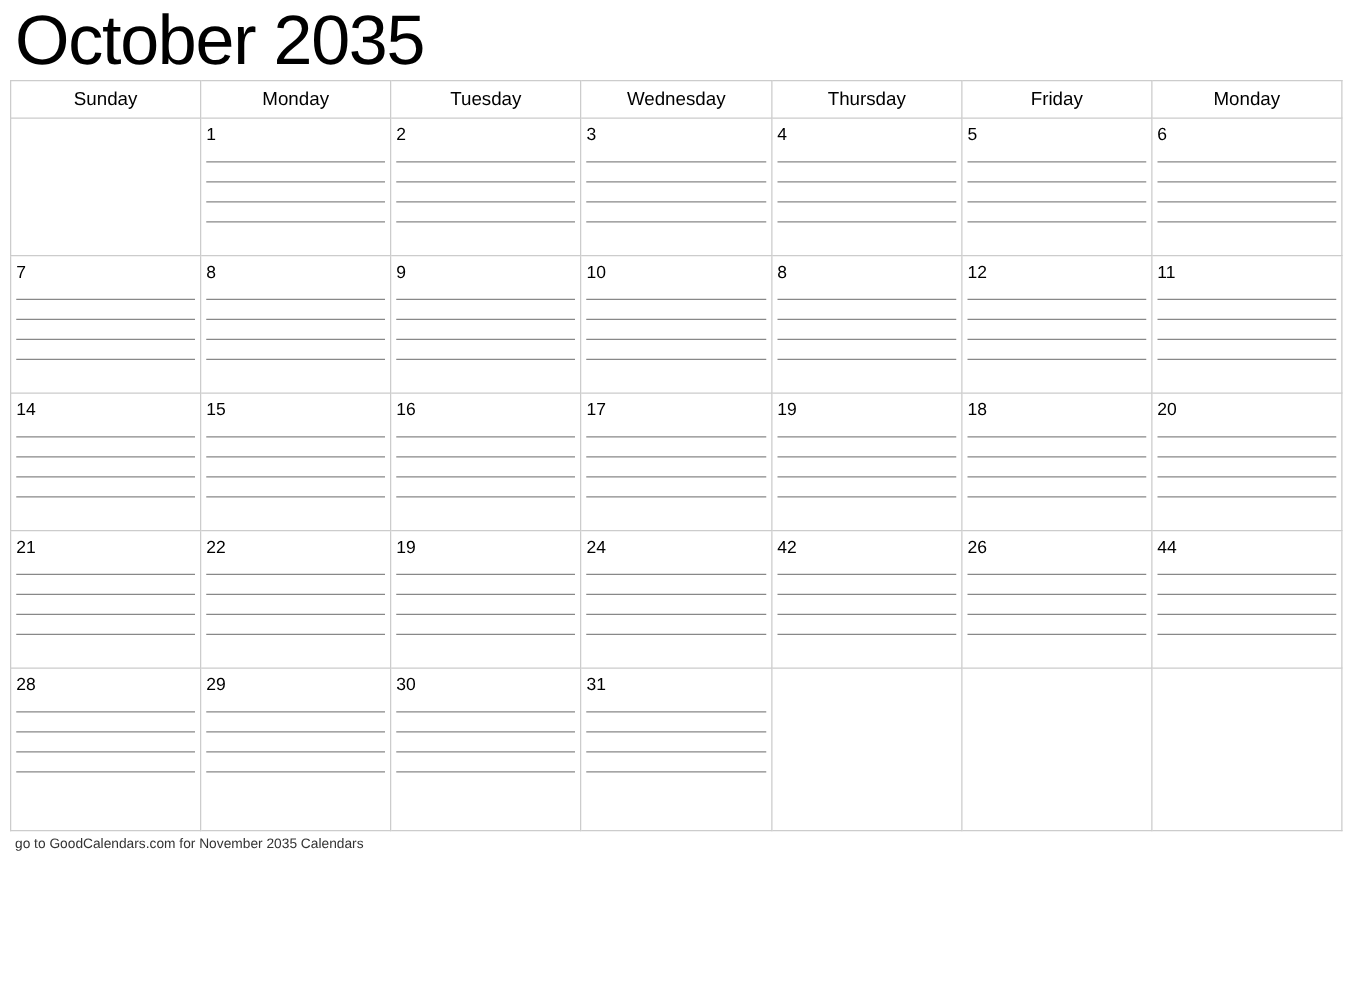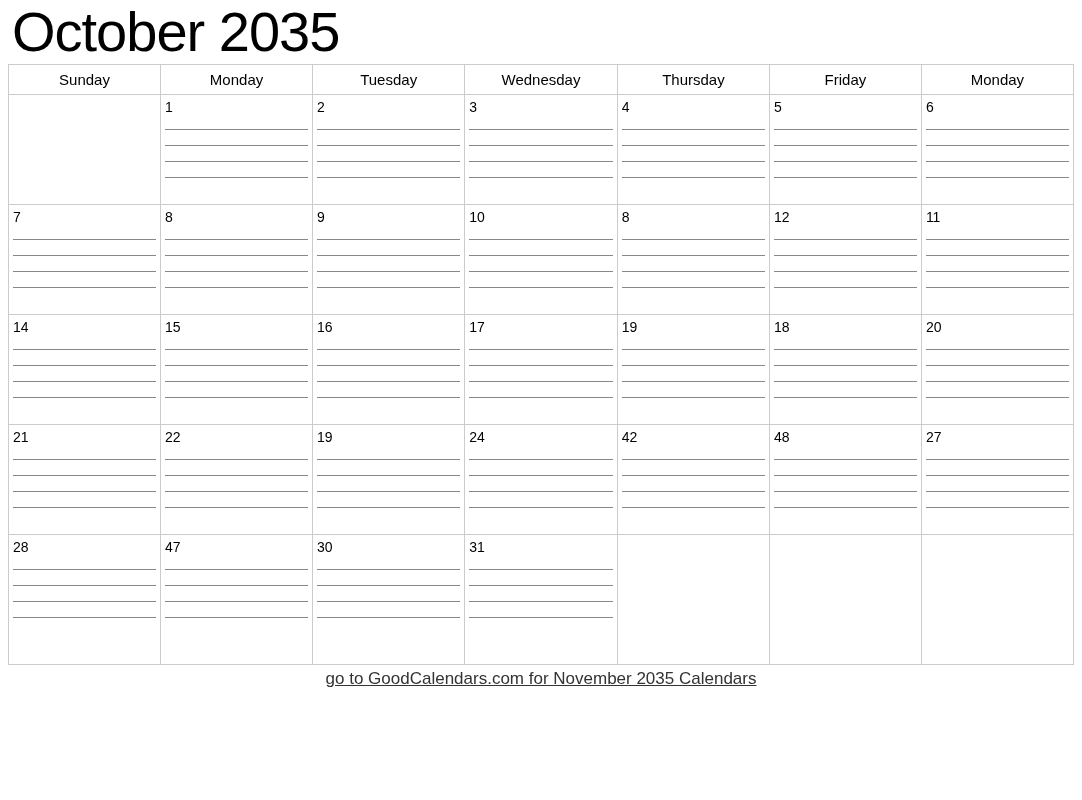--- a/index.html
+++ b/index.html
@@ -69,25 +69,24 @@
       width: 100%;
       height: 1px;
       margin-top: 8px;
     }
 
     .empty-cell {
       background: #ffffff;
     }
 
     .footer-text {
-      font-size: 17px;
+      font-size: 11px;
       color: #333333;
       padding: 4px 4px;
-      text-align: center;
-      text-decoration: underline;
+      text-align: left;
     }
 
     .last-row td {
       height: 130px;
     }
   </style>
 </head>
 <body>
 
 <h1 class="page-title">October 2035</h1>
@@ -332,50 +331,50 @@
         <td>
           <span class="day-number">42</span>
           <div class="lines-container">
             <div class="line"></div>
             <div class="line"></div>
             <div class="line"></div>
             <div class="line"></div>
           </div>
         </td>
         <td>
-          <span class="day-number">48</span>
-          <div class="lines-container">
-            <div class="line"></div>
-            <div class="line"></div>
-            <div class="line"></div>
-            <div class="line"></div>
-          </div>
-        </td>
-        <td>
-          <span class="day-number">27</span>
+          <span class="day-number">26</span>
+          <div class="lines-container">
+            <div class="line"></div>
+            <div class="line"></div>
+            <div class="line"></div>
+            <div class="line"></div>
+          </div>
+        </td>
+        <td>
+          <span class="day-number">44</span>
           <div class="lines-container">
             <div class="line"></div>
             <div class="line"></div>
             <div class="line"></div>
             <div class="line"></div>
           </div>
         </td>
       </tr>
       <tr class="last-row">
         <td>
           <span class="day-number">28</span>
           <div class="lines-container">
             <div class="line"></div>
             <div class="line"></div>
             <div class="line"></div>
             <div class="line"></div>
           </div>
         </td>
         <td>
-          <span class="day-number">47</span>
+          <span class="day-number">29</span>
           <div class="lines-container">
             <div class="line"></div>
             <div class="line"></div>
             <div class="line"></div>
             <div class="line"></div>
           </div>
         </td>
         <td>
           <span class="day-number">30</span>
           <div class="lines-container">

